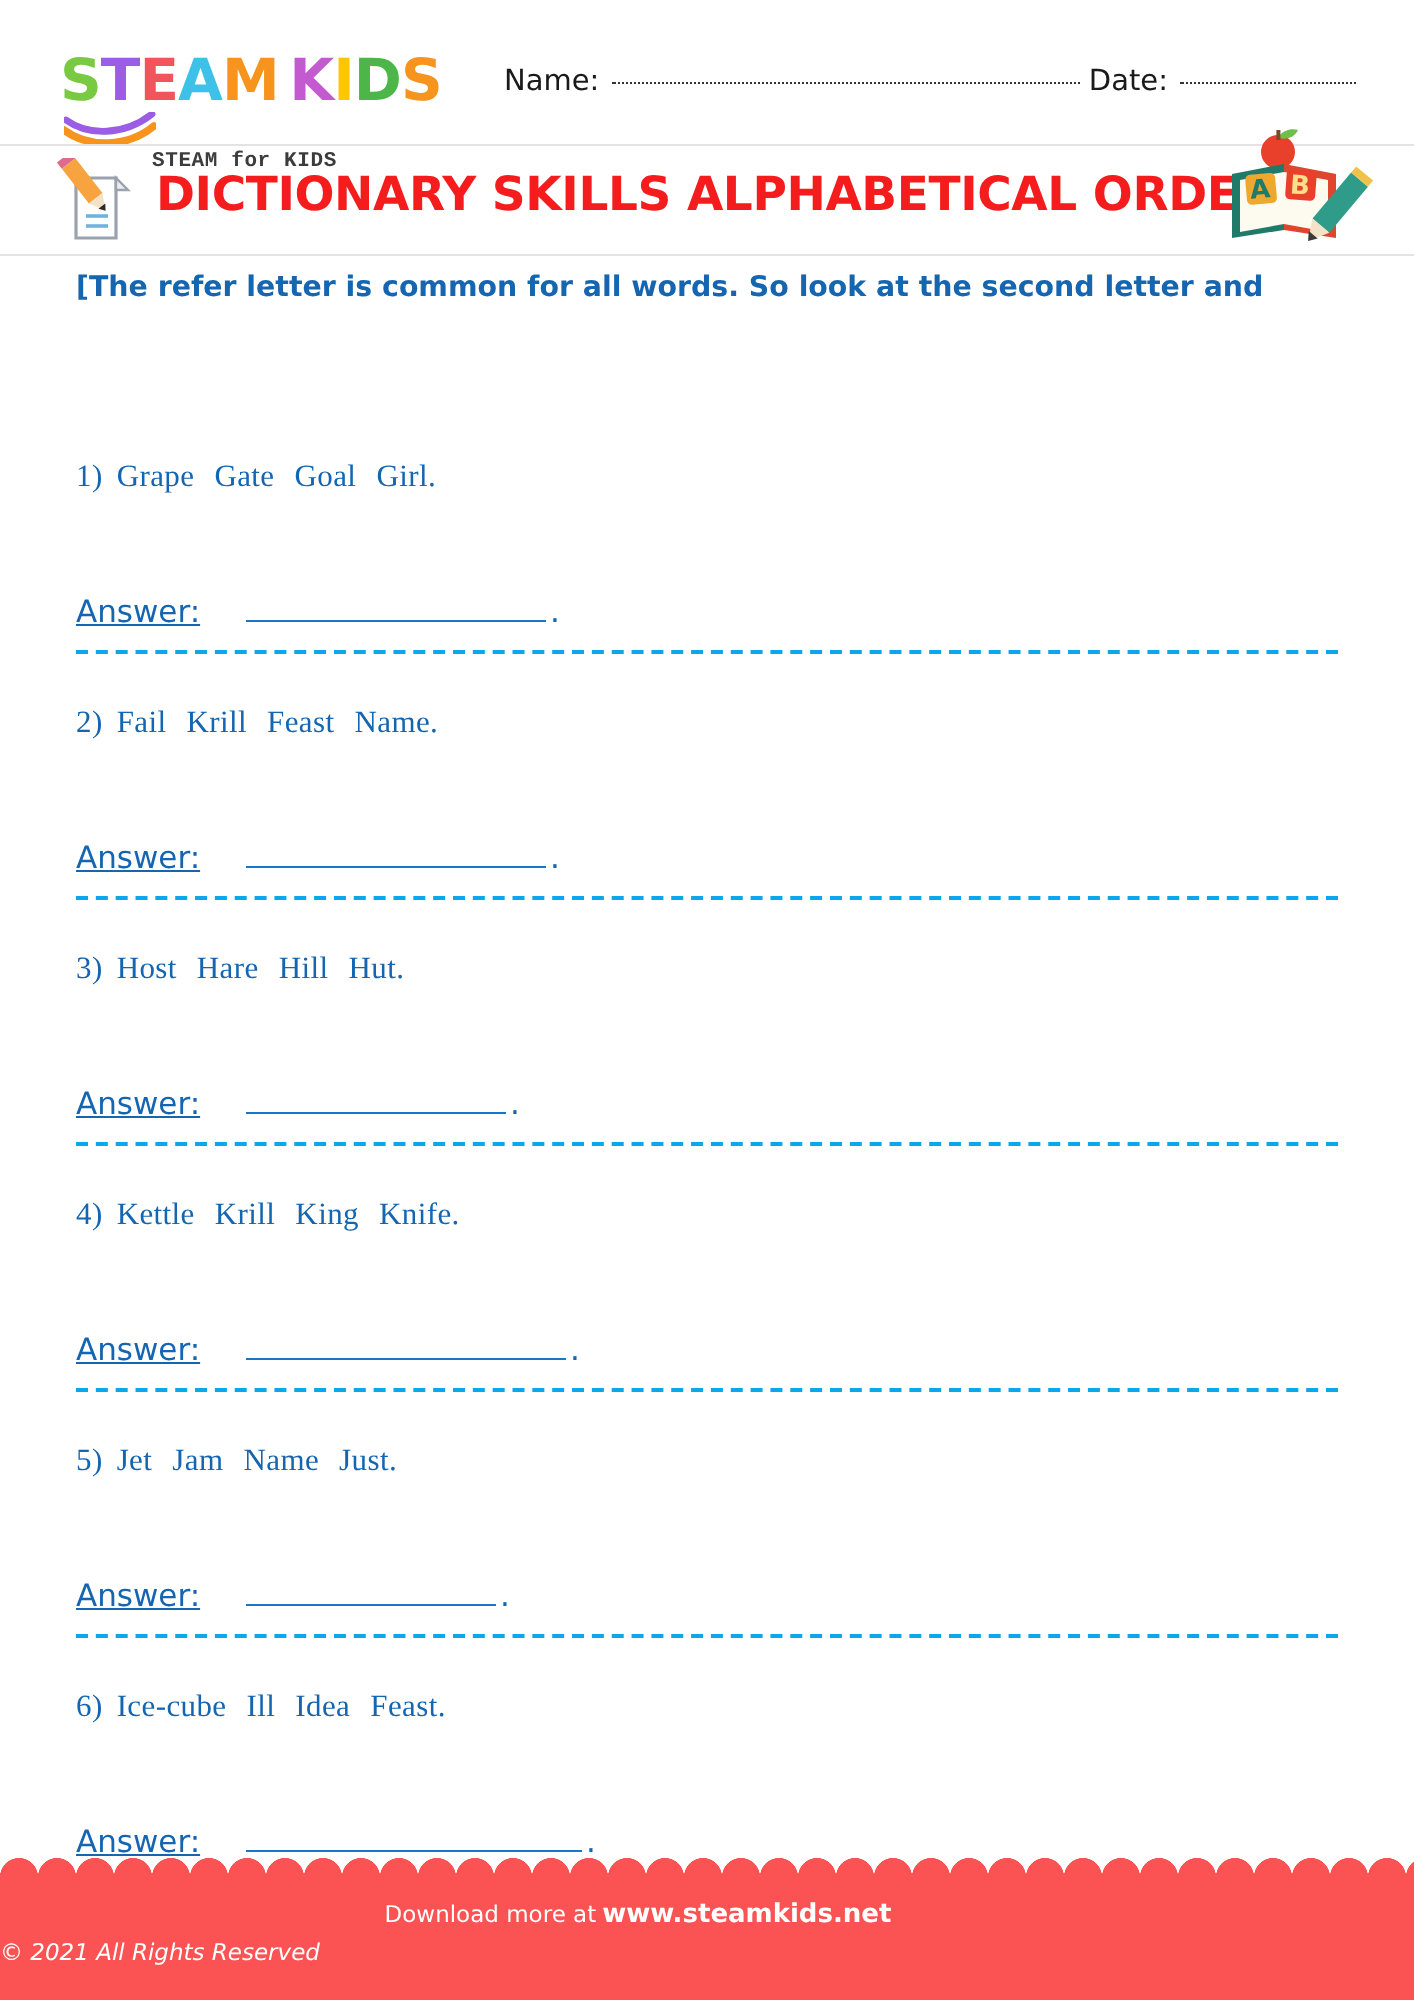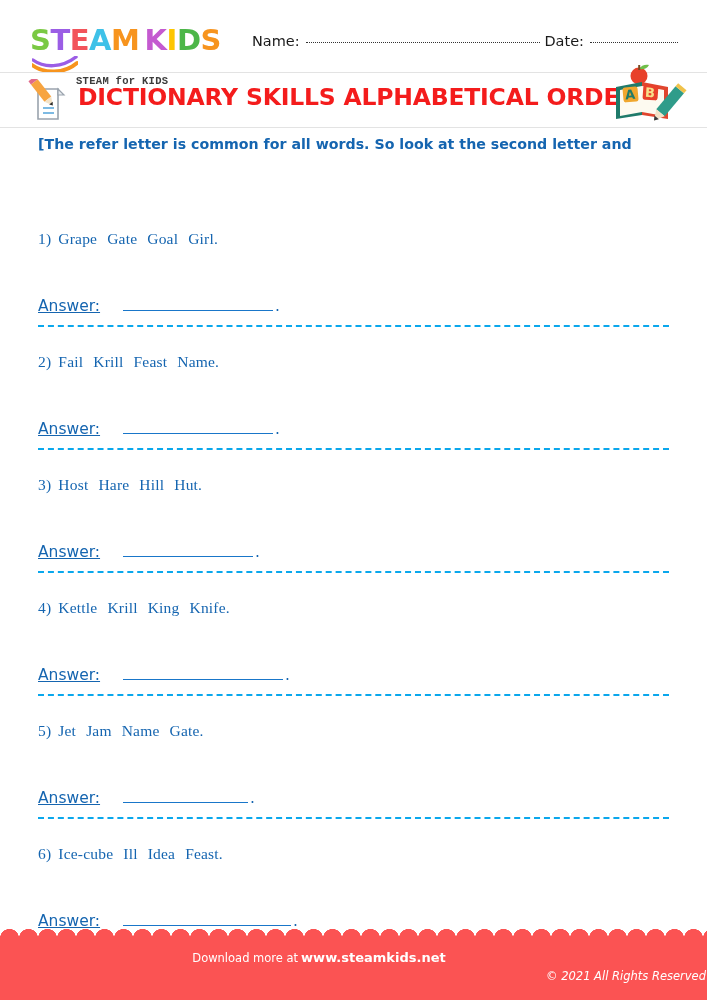--- a/index.html
+++ b/index.html
@@ -210,21 +210,21 @@
   .footer-line1 .url {
     font-weight: 700;
     font-size: 13px;
     margin-left: 3px;
   }
   .footer-line2 {
     position: absolute;
     left: 0;
     top: 31px;
     width: 706px;
-    text-align: right;
+    text-align: left;
     font-family: "DejaVu Sans", sans-serif;
     font-style: italic;
     font-size: 11.5px;
     color: #ffffff;
   }
 </style>
 </head>
 <body>
 
 <div id="page">
@@ -318,21 +318,21 @@
         <div class="qblock" style="top: 473px;">
           <div class="qtext"><span class="num">4)</span><span class="w">Kettle</span><span class="w">Krill</span><span class="w">King</span><span class="w">Knife.</span></div>
           <div class="answer" style="top: 67px;">
             <span class="ans-label">Answer:</span>
             <span class="ans-blank" style="width: 160px;"></span>
             <span class="ans-dot">.</span>
           </div>
           <div class="sep" style="top: 95px;"></div>
         </div>
         <div class="qblock" style="top: 596px;">
-          <div class="qtext"><span class="num">5)</span><span class="w">Jet</span><span class="w">Jam</span><span class="w">Name</span><span class="w">Gate.</span></div>
+          <div class="qtext"><span class="num">5)</span><span class="w">Jet</span><span class="w">Jam</span><span class="w">Name</span><span class="w">Just.</span></div>
           <div class="answer" style="top: 67px;">
             <span class="ans-label">Answer:</span>
             <span class="ans-blank" style="width: 125px;"></span>
             <span class="ans-dot">.</span>
           </div>
           <div class="sep" style="top: 95px;"></div>
         </div>
         <div class="qblock" style="top: 719px;">
           <div class="qtext"><span class="num">6)</span><span class="w">Ice-cube</span><span class="w">Ill</span><span class="w">Idea</span><span class="w">Feast.</span></div>
           <div class="answer" style="top: 67px;">

